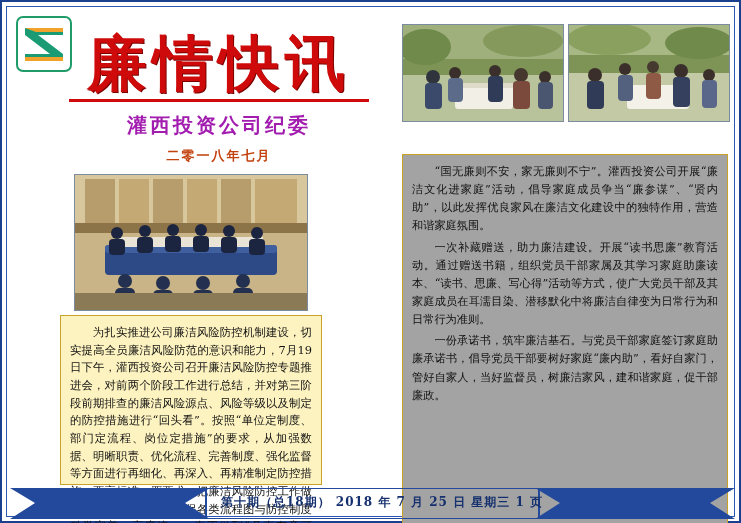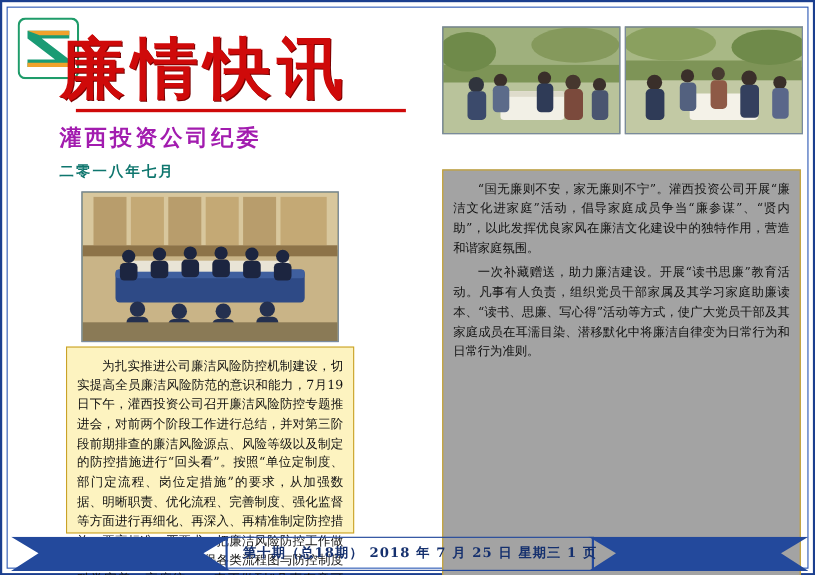--- a/index.html
+++ b/index.html
@@ -23,21 +23,21 @@
   }
 
   
   .logo{
     position:absolute;left:14px;top:14px;width:56px;height:56px;
   }
   .logo svg{display:block;}
 
   
   .masthead{
-    position:absolute;left:52px;top:30px;width:330px;
+    position:absolute;left:52px;top:30px;width:330px;text-align:center;
   }
   .title-cn{
     font-family:"DejaVu Serif","Liberation Serif",serif;
     font-weight:bold;
     font-size:60px;
     line-height:1.05;
     color:#cf0a0a;
     letter-spacing:6px;
     text-shadow:1px 1px 0 #7a0000;
     white-space:nowrap;
@@ -52,21 +52,21 @@
     font-size:20px;
     color:#a21caf;
     letter-spacing:3px;
     white-space:nowrap;
   }
   .date-cn{
     margin-top:8px;
     font-family:"DejaVu Serif","Liberation Serif",serif;
     font-weight:bold;
     font-size:13px;
-    color:#0f766e;
+    color:#c2410c;
     letter-spacing:2px;
     white-space:nowrap;
   }
 
   
   .photo{
     position:absolute;
     border:1px solid #7b8ba0;
     overflow:hidden;
     background:#7d8b73;
@@ -222,21 +222,22 @@
       <rect x="0" y="118" width="232" height="17" fill="#8a7a56"></rect>
     </svg>
   </div>
 
   <div class="box box-left">
     <p class="body-cn">为扎实推进公司廉洁风险防控机制建设，切实提高全员廉洁风险防范的意识和能力，7月19日下午，灌西投资公司召开廉洁风险防控专题推进会，对前两个阶段工作进行总结，并对第三阶段前期排查的廉洁风险源点、风险等级以及制定的防控措施进行“回头看”。按照“单位定制度、部门定流程、岗位定措施”的要求，从加强数据、明晰职责、优化流程、完善制度、强化监督等方面进行再细化、再深入、再精准制定防控措施，要高标准、严要求，把廉洁风险防控工作做实做细，切实可行，确保各类流程图与防控制度科学完善、高度统一，真正做到“凡事有章可循，凡事有据可查，凡事有人负责”。</p>
   </div>
 
   <div class="box box-right">
     <p class="body-cn">“国无廉则不安，家无廉则不宁”。灌西投资公司开展“廉洁文化进家庭”活动，倡导家庭成员争当“廉参谋”、“贤内助”，以此发挥优良家风在廉洁文化建设中的独特作用，营造和谐家庭氛围。</p>
-    <p class="body-cn">一次补藏赠送，助力廉洁建设。开展“读书思廉”教育活动。凡事有人负责，组织党员干部家属及其学习家庭助廉读本、“读书、思廉、写心得”活动等方式，使广大党员干部及其家庭成员在耳濡目染、潜移默化中将廉洁自律变为日常行为和日常行为准则。</p>
+    <p class="body-cn">一次补藏赠送，助力廉洁建设。开展“读书思廉”教育活动。通过赠送书籍，组织党员干部家属及其学习家庭助廉读本、“读书、思廉、写心得”活动等方式，使广大党员干部及其家庭成员在耳濡目染、潜移默化中将廉洁自律变为日常行为和日常行为准则。</p>
+    <p class="body-cn">一份承诺书，筑牢廉洁基石。与党员干部家庭签订家庭助廉承诺书，倡导党员干部要树好家庭“廉内助”，看好自家门，管好自家人，当好监督员，树廉洁家风，建和谐家庭，促干部廉政。</p>
   </div>
 
   <div class="banner">
     <svg viewBox="0 0 725 31" preserveAspectRatio="none" xmlns="http://www.w3.org/2000/svg">
       <polygon points="0,0 200,0 175,15 200,31 0,31 25,15" fill="#23499c"></polygon>
       <polygon points="725,0 525,0 550,15 525,31 725,31 700,15" fill="#23499c"></polygon>
       <rect x="196" y="0" width="333" height="31" fill="none" stroke="#23499c" stroke-width="2"></rect>
     </svg>
   </div>
   <div class="footer-text">第十期（总18期） 2018 年 7 月 25 日  星期三  1 页</div>

